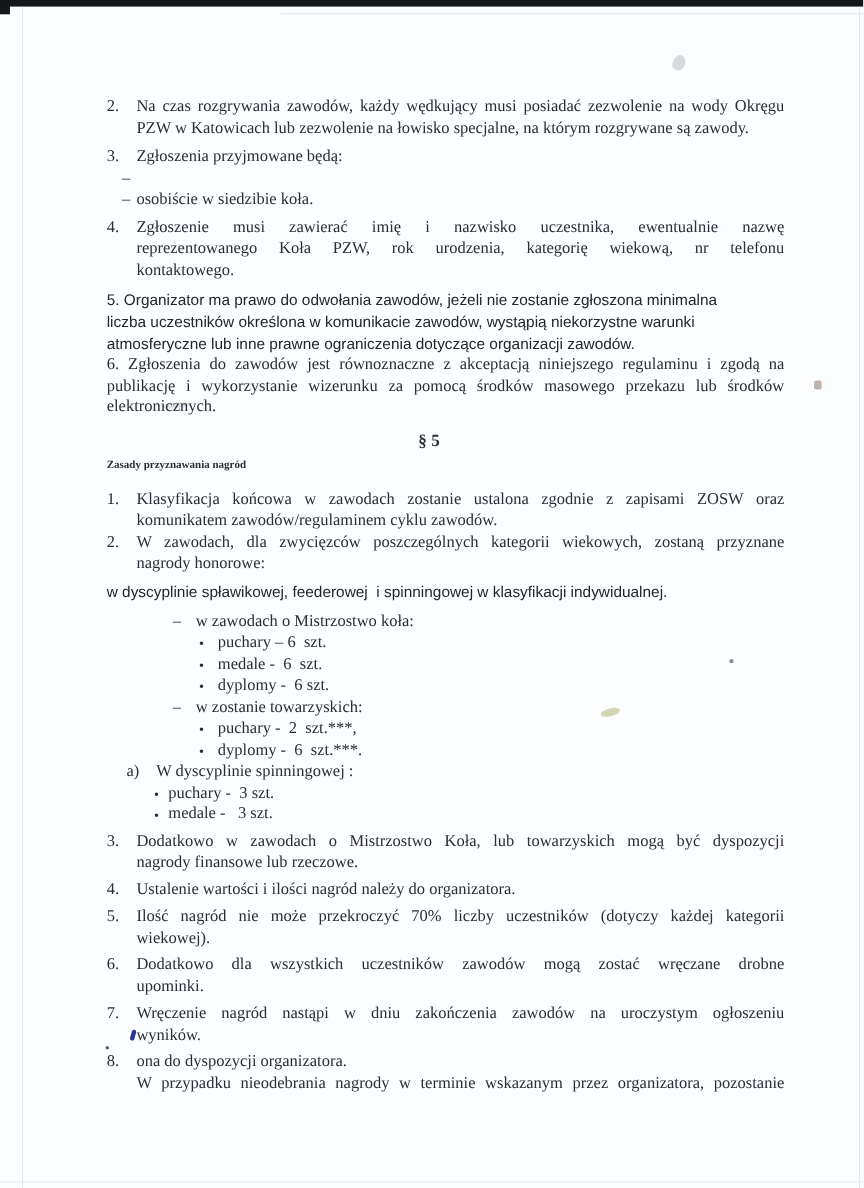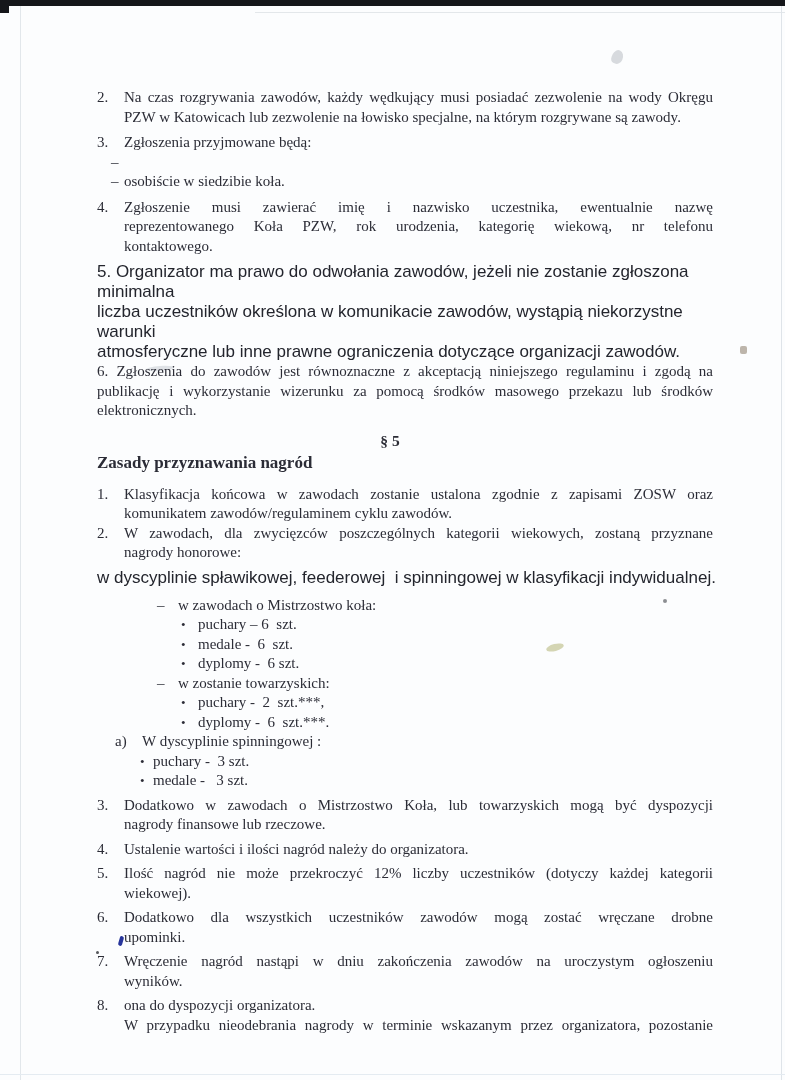--- a/index.html
+++ b/index.html
@@ -28,23 +28,23 @@
   .p{font-size:15px;line-height:19.5px;}
   .ln{display:block;}
   .j{text-align:justify;text-align-last:justify;white-space:nowrap;}
   .pre{white-space:pre;}
   .row{display:flex;}
   .num{flex:0 0 27px;}
   .body{flex:1;min-width:0;}
   .noindent{display:block;}
   .subdash{display:flex;margin-left:14px;}
   .subdash .m{flex:0 0 13px;}
-  .sans{font-family:"Liberation Sans","DejaVu Sans",sans-serif;font-size:17px;line-height:20px;color:#23252d;}
+  .sans{font-family:"Liberation Sans","DejaVu Sans",sans-serif;font-size:14px;line-height:20px;color:#23252d;}
   .heading{font-weight:700;text-align:center;padding-right:30px;font-size:15.5px;line-height:20px;margin-top:10px;}
-  .title{font-weight:700;font-size:17px;line-height:20px;margin-top:2px;}
+  .title{font-weight:700;font-size:10px;line-height:20px;margin-top:2px;}
   .grp{display:flex;margin-left:60px;}
   .grp .m{flex:0 0 21px;}
   .blt{display:flex;margin-left:84px;}
   .blt .m{flex:0 0 17px;font-size:13px;}
   .suba{display:flex;margin-left:18px;}
   .suba .m{flex:0 0 27px;}
   .blt2{display:flex;margin-left:43px;}
   .blt2 .m{flex:0 0 13px;font-size:13px;}
   .mt4{margin-top:0;} .mt5{margin-top:5px;} .mt6{margin-top:6px;}
   .mt8{margin-top:8px;} .mt12{margin-top:12px;}
@@ -191,21 +191,21 @@
     <div class="row p mt5">
       <span class="num">4.</span>
       <span class="body">
         <span class="ln pre">Ustalenie wartości i ilości nagród należy do organizatora.</span>
       </span>
     </div>
 
     <div class="row p mt5">
       <span class="num">5.</span>
       <span class="body">
-        <span class="ln j">Ilość nagród nie może przekroczyć 12% liczby uczestników (dotyczy każdej kategorii</span>
+        <span class="ln j">Ilość nagród nie może przekroczyć 70% liczby uczestników (dotyczy każdej kategorii</span>
         <span class="ln">wiekowej).</span>
       </span>
     </div>
 
     <div class="row p mt5">
       <span class="num">6.</span>
       <span class="body">
         <span class="ln j">Dodatkowo dla wszystkich uczestników zawodów mogą zostać wręczane drobne</span>
         <span class="ln">upominki.</span>
       </span>

